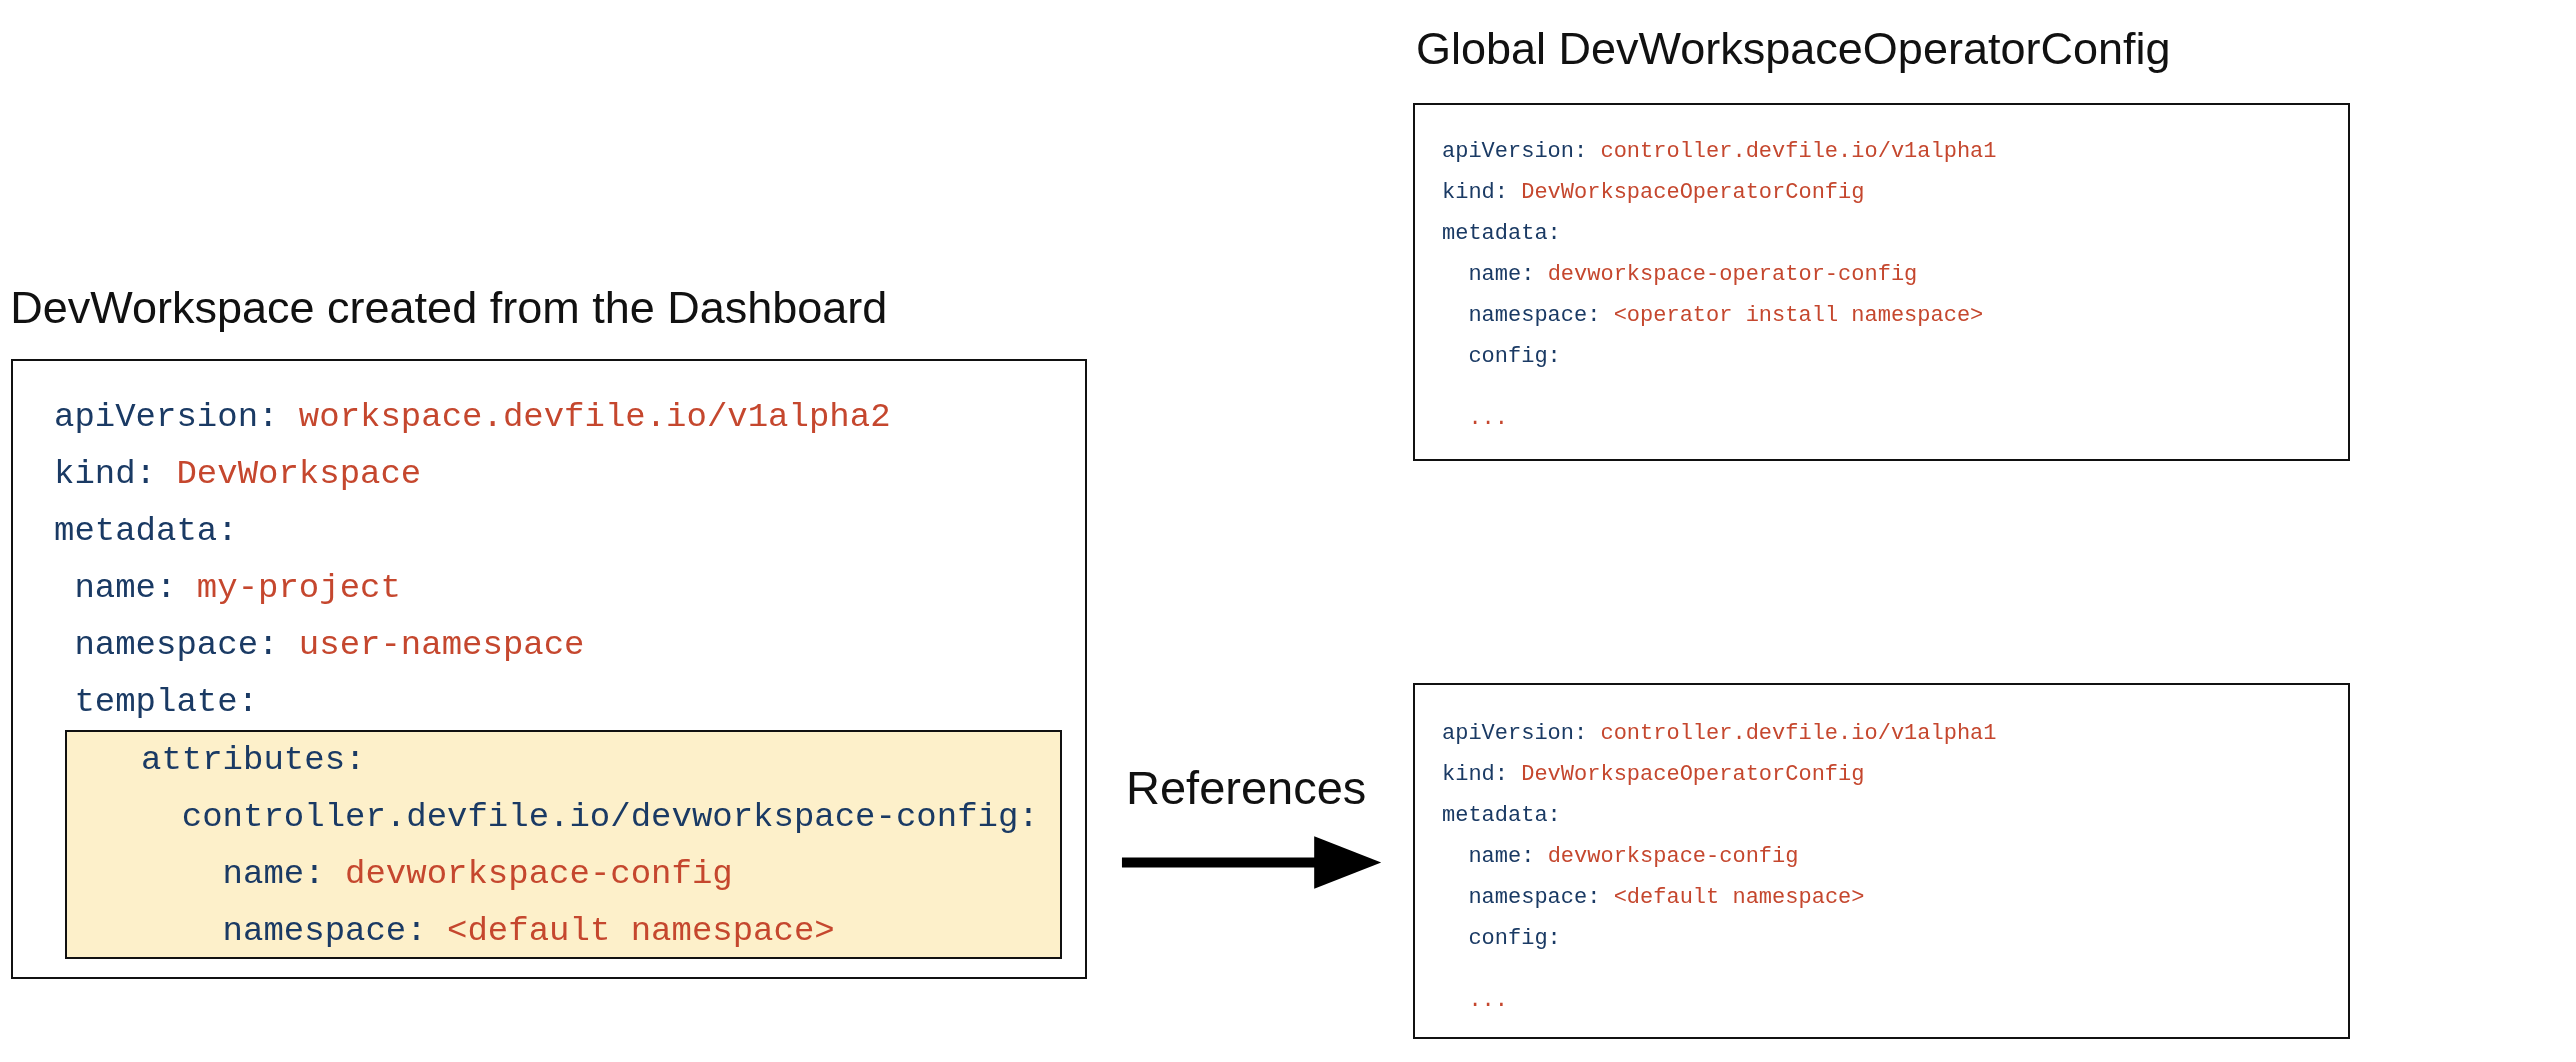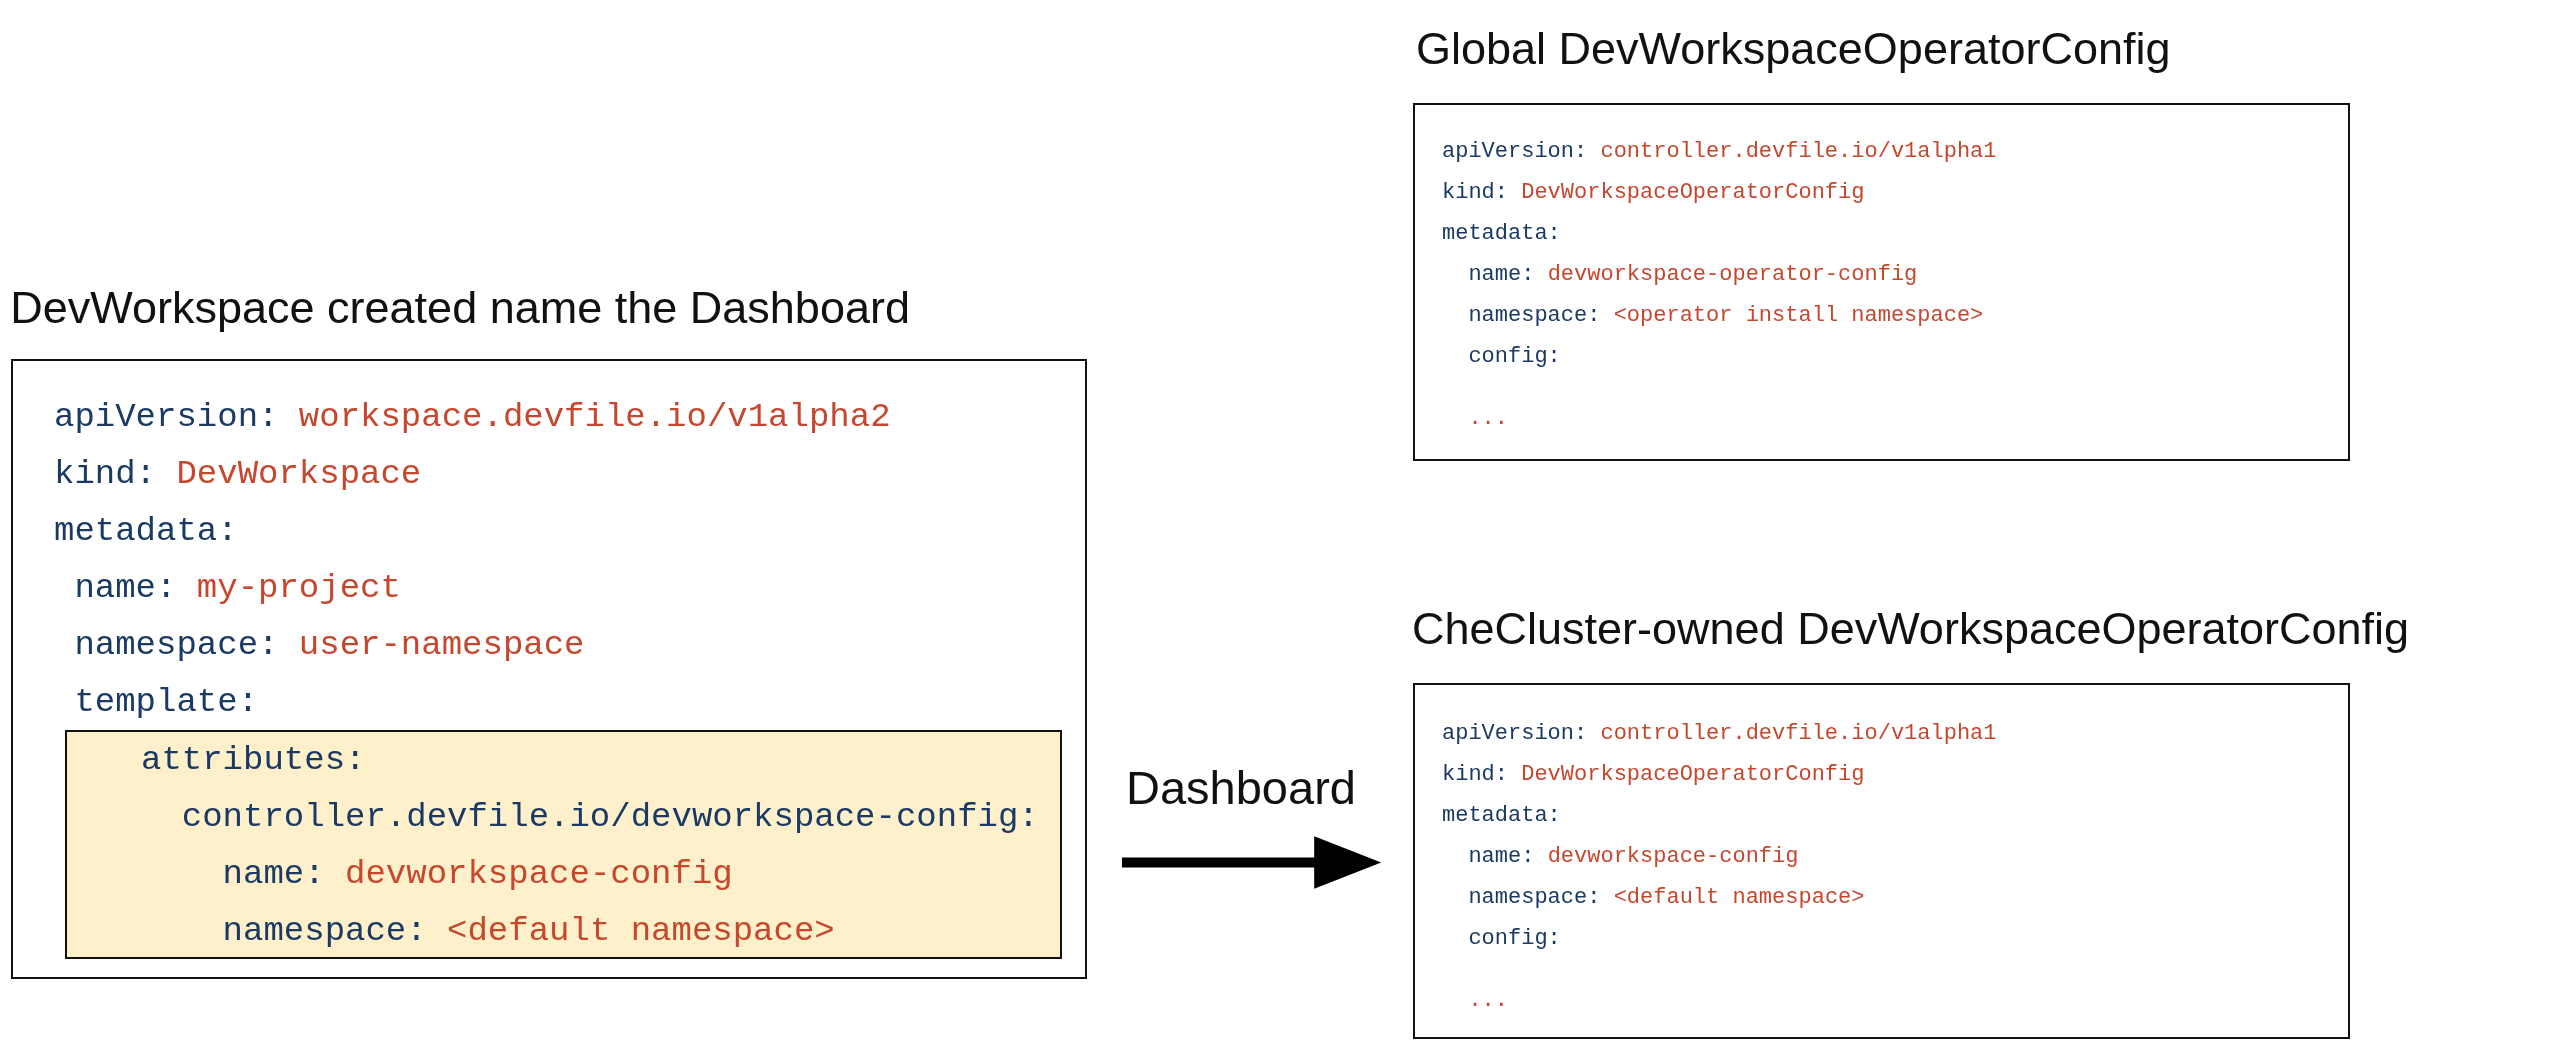--- a/index.html
+++ b/index.html
@@ -71,43 +71,42 @@
     position: absolute;
     left: 1115px;
     top: 829px;
   }
 </style>
 </head>
 <body>
 
 <div class="canvas">
 
-  <div class="title" style="left:10.3px; top:285px;">DevWorkspace created name the Dashboard</div>
+  <div class="title" style="left:10.3px; top:285px;">DevWorkspace created from the Dashboard</div>
 
   <div class="yamlbox" style="left:11px; top:359px; width:1076px; height:620px;"></div>
 
   <div class="code code-left" style="left:35px; top:389px;"><span class="line"><span class="k">apiVersion: </span><span class="v">workspace.devfile.io/v1alpha2</span></span><span class="line"><span class="k">kind: </span><span class="v">DevWorkspace</span></span><span class="line"><span class="k">metadata:</span></span><span class="line"><span class="k"> name: </span><span class="v">my-project</span></span><span class="line"><span class="k"> namespace: </span><span class="v">user-namespace</span></span><span class="line"><span class="k"> template:</span></span></div>
 
   <div class="highlight"></div>
 
   <div class="code code-left" style="left:122px; top:732px;"><span class="line"><span class="k">attributes:</span></span><span class="line"><span class="k">  controller.devfile.io/devworkspace-config:</span></span><span class="line"><span class="k">    name: </span><span class="v">devworkspace-config</span></span><span class="line"><span class="k">    namespace: </span><span class="v">&lt;default namespace&gt;</span></span></div>
 
-  <div class="ref-label">Dashboard</div>
+  <div class="ref-label">References</div>
 
   <svg class="arrow" width="279" height="67" viewBox="0 0 380 92">
     <line x1="8" y1="46" x2="285" y2="46" stroke="#000000" stroke-width="14"></line>
     <polygon points="272,10 272,82 364,46" fill="#000000"></polygon>
   </svg>
 
   <div class="title" style="left:1416px; top:26px;">Global DevWorkspaceOperatorConfig</div>
 
   <div class="yamlbox" style="left:1413px; top:103px; width:937px; height:358px;"></div>
 
   <div class="code code-right" style="left:1442px; top:131px;"><span class="line"><span class="k">apiVersion: </span><span class="v">controller.devfile.io/v1alpha1</span></span><span class="line"><span class="k">kind: </span><span class="v">DevWorkspaceOperatorConfig</span></span><span class="line"><span class="k">metadata:</span></span><span class="line"><span class="k">  name: </span><span class="v">devworkspace-operator-config</span></span><span class="line"><span class="k">  namespace: </span><span class="v">&lt;operator install namespace&gt;</span></span><span class="line"><span class="k">  config:</span></span><span class="line gap"><span class="k">  </span><span class="v">...</span></span></div>
 
-  <div class="title" style="left:1412px; top:606px;">CheCluster-owned DevWorkspaceOperatorConfig</div>
 
   <div class="yamlbox" style="left:1413px; top:683px; width:937px; height:356px;"></div>
 
   <div class="code code-right" style="left:1442px; top:713px;"><span class="line"><span class="k">apiVersion: </span><span class="v">controller.devfile.io/v1alpha1</span></span><span class="line"><span class="k">kind: </span><span class="v">DevWorkspaceOperatorConfig</span></span><span class="line"><span class="k">metadata:</span></span><span class="line"><span class="k">  name: </span><span class="v">devworkspace-config</span></span><span class="line"><span class="k">  namespace: </span><span class="v">&lt;default namespace&gt;</span></span><span class="line"><span class="k">  config:</span></span><span class="line gap"><span class="k">  </span><span class="v">...</span></span></div>
 
 </div>
 
 
 </body></html>

